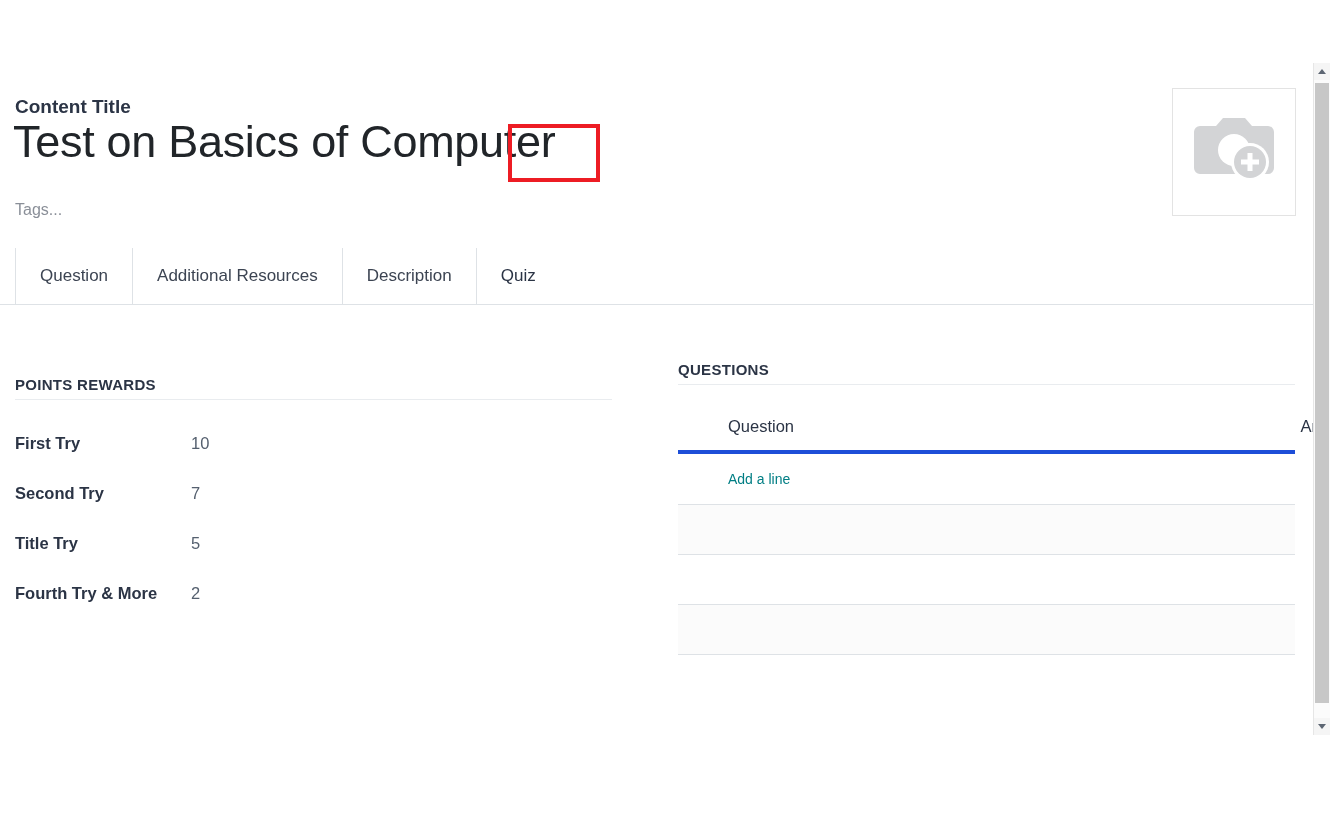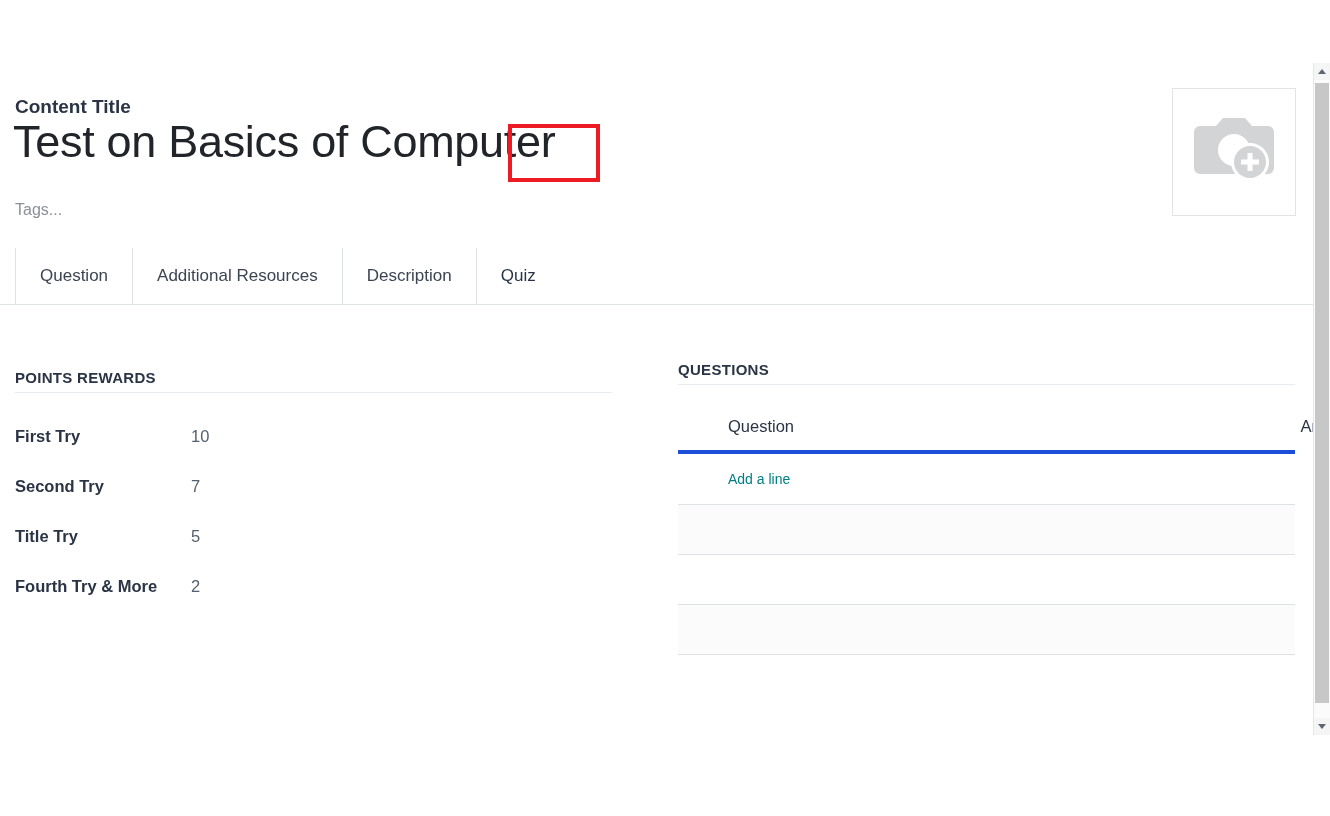--- a/index.html
+++ b/index.html
@@ -134,21 +134,21 @@
     width: 92px; height: 58px;
     border: 4px solid #ed1c24;
     z-index: 5;
     pointer-events: none;
     background: transparent;
   }
 
   
   .content { position: absolute; left: 0; top: 242px; width: 1318px; height: 430px; }
 
-  .col-left { position: absolute; left: 0; top: 8px; width: 660px; }
+  .col-left { position: absolute; left: 0; top: 15px; width: 660px; }
   .col-right { position: absolute; left: 678px; top: 0; width: 620px; }
 
   .section-title {
     font-size: 15px;
     font-weight: 700;
     color: #2b3445;
     letter-spacing: 0.3px;
     padding: 0 0 6px 0;
     margin: 0;
   }

